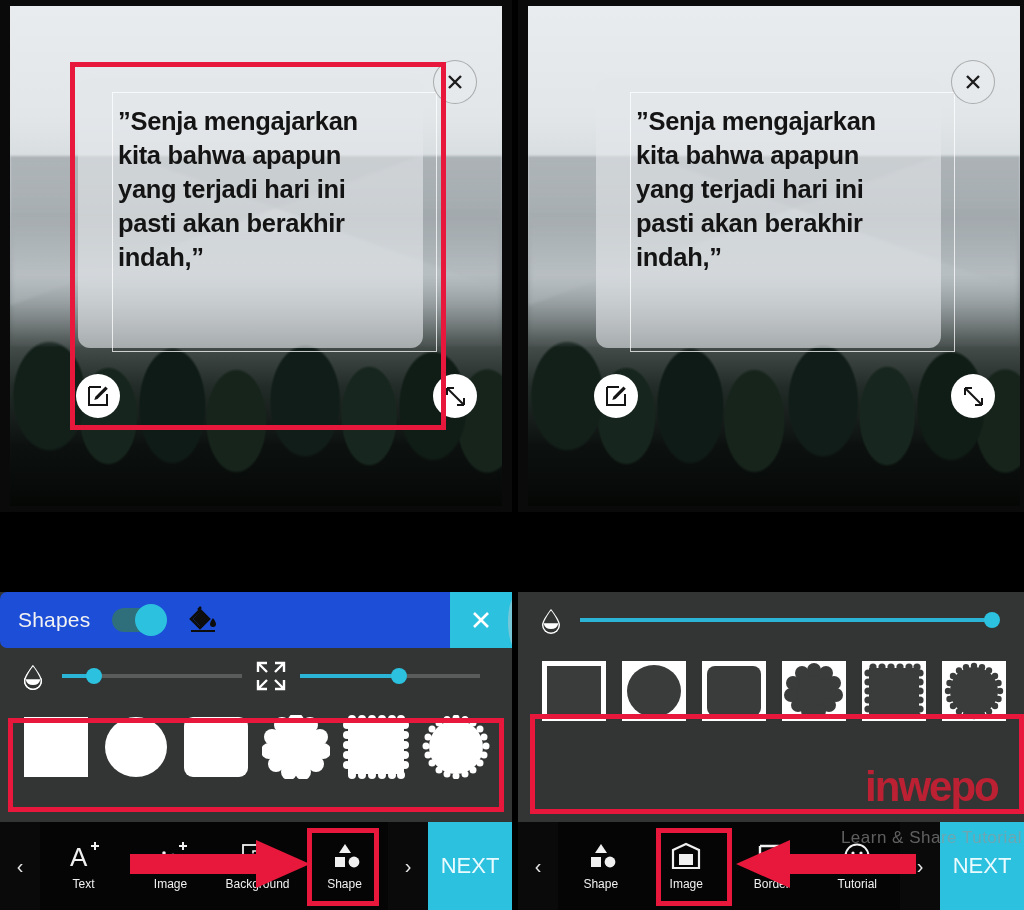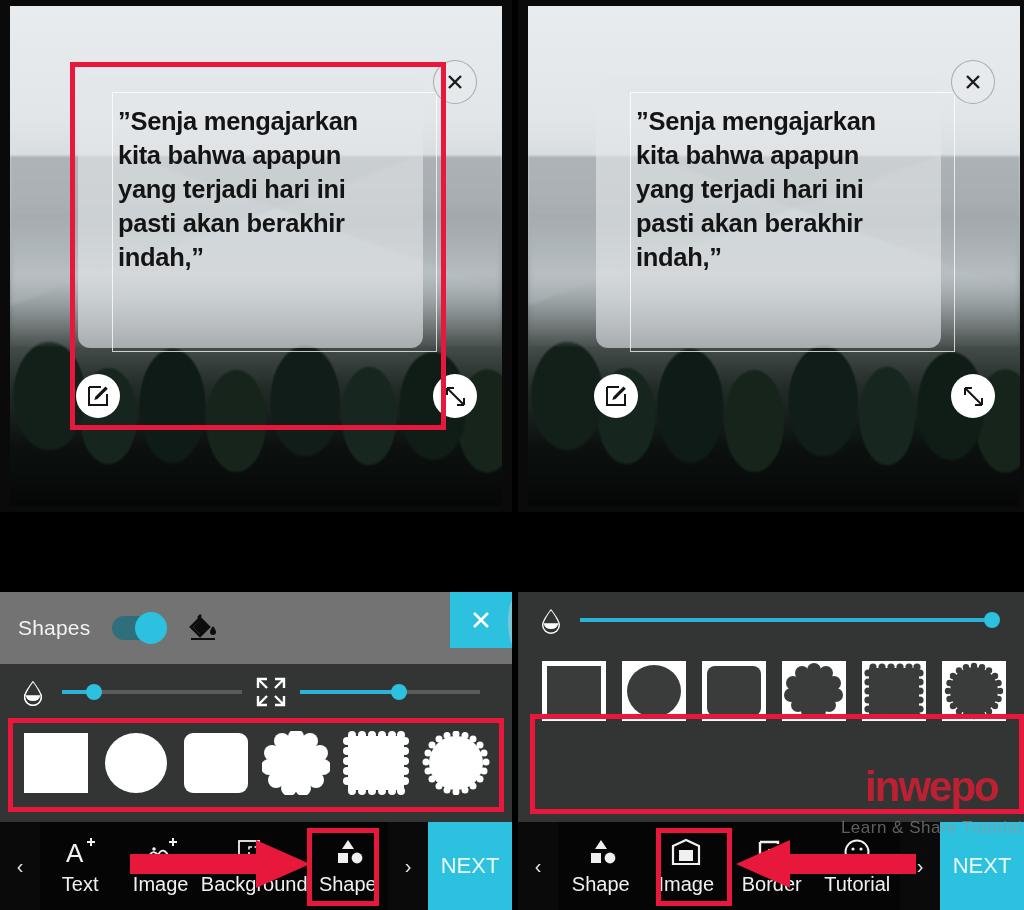--- a/index.html
+++ b/index.html
@@ -126,23 +126,23 @@
   .arrow { position: absolute; z-index: 45; }
 
   
   .tool-panel {
     position: absolute; left: 0; right: 0;
     top: 592px; height: 230px;
     background: #333434;
   }
   .tp-header {
     position: relative;
-    height: 72px;
-    background: #737373;
-    display: flex; align-items: center;
+    height: 56px;
+    background: #1d4ed8;
+    display: flex; align-items: center; border-radius: 7px;
   }
   .tp-title {
     margin-left: 18px;
     color: #f2f2f2;
     font-size: 21px;
     letter-spacing: .2px;
   }
   .toggle {
     margin-left: 22px;
     width: 52px; height: 24px;
@@ -231,21 +231,21 @@
   }
   .tool {
     flex: 1;
     height: 100%;
     display: flex; flex-direction: column;
     align-items: center; justify-content: center;
     gap: 6px;
     color: #f0f0f0;
   }
   .tool .ticon { height: 30px; display: flex; align-items: center; }
-  .tool .tlabel { font-size: 20px; }
+  .tool .tlabel { font-size: 12px; }
   .next-btn {
     width: 84px;
     background: #2cc1de;
     color: #eafbff;
     display: flex; align-items: center; justify-content: center;
     font-size: 22px;
     flex: none;
   }
 
   
@@ -260,21 +260,21 @@
     font-size: 42px;
     font-weight: 700;
     color: rgba(226, 28, 51, .78);
     letter-spacing: -2px;
     line-height: 58px;
   }
   .wm-sub {
     font-size: 17px;
     color: rgba(150,150,150,.62);
     letter-spacing: .5px;
-    margin-top: 2px;
+    margin-top: 12px;
   }
 </style>
 </head>
 <body>
 
 <div id="screen">
 
   <div class="panel left">
 
     <div class="canvas-area">

